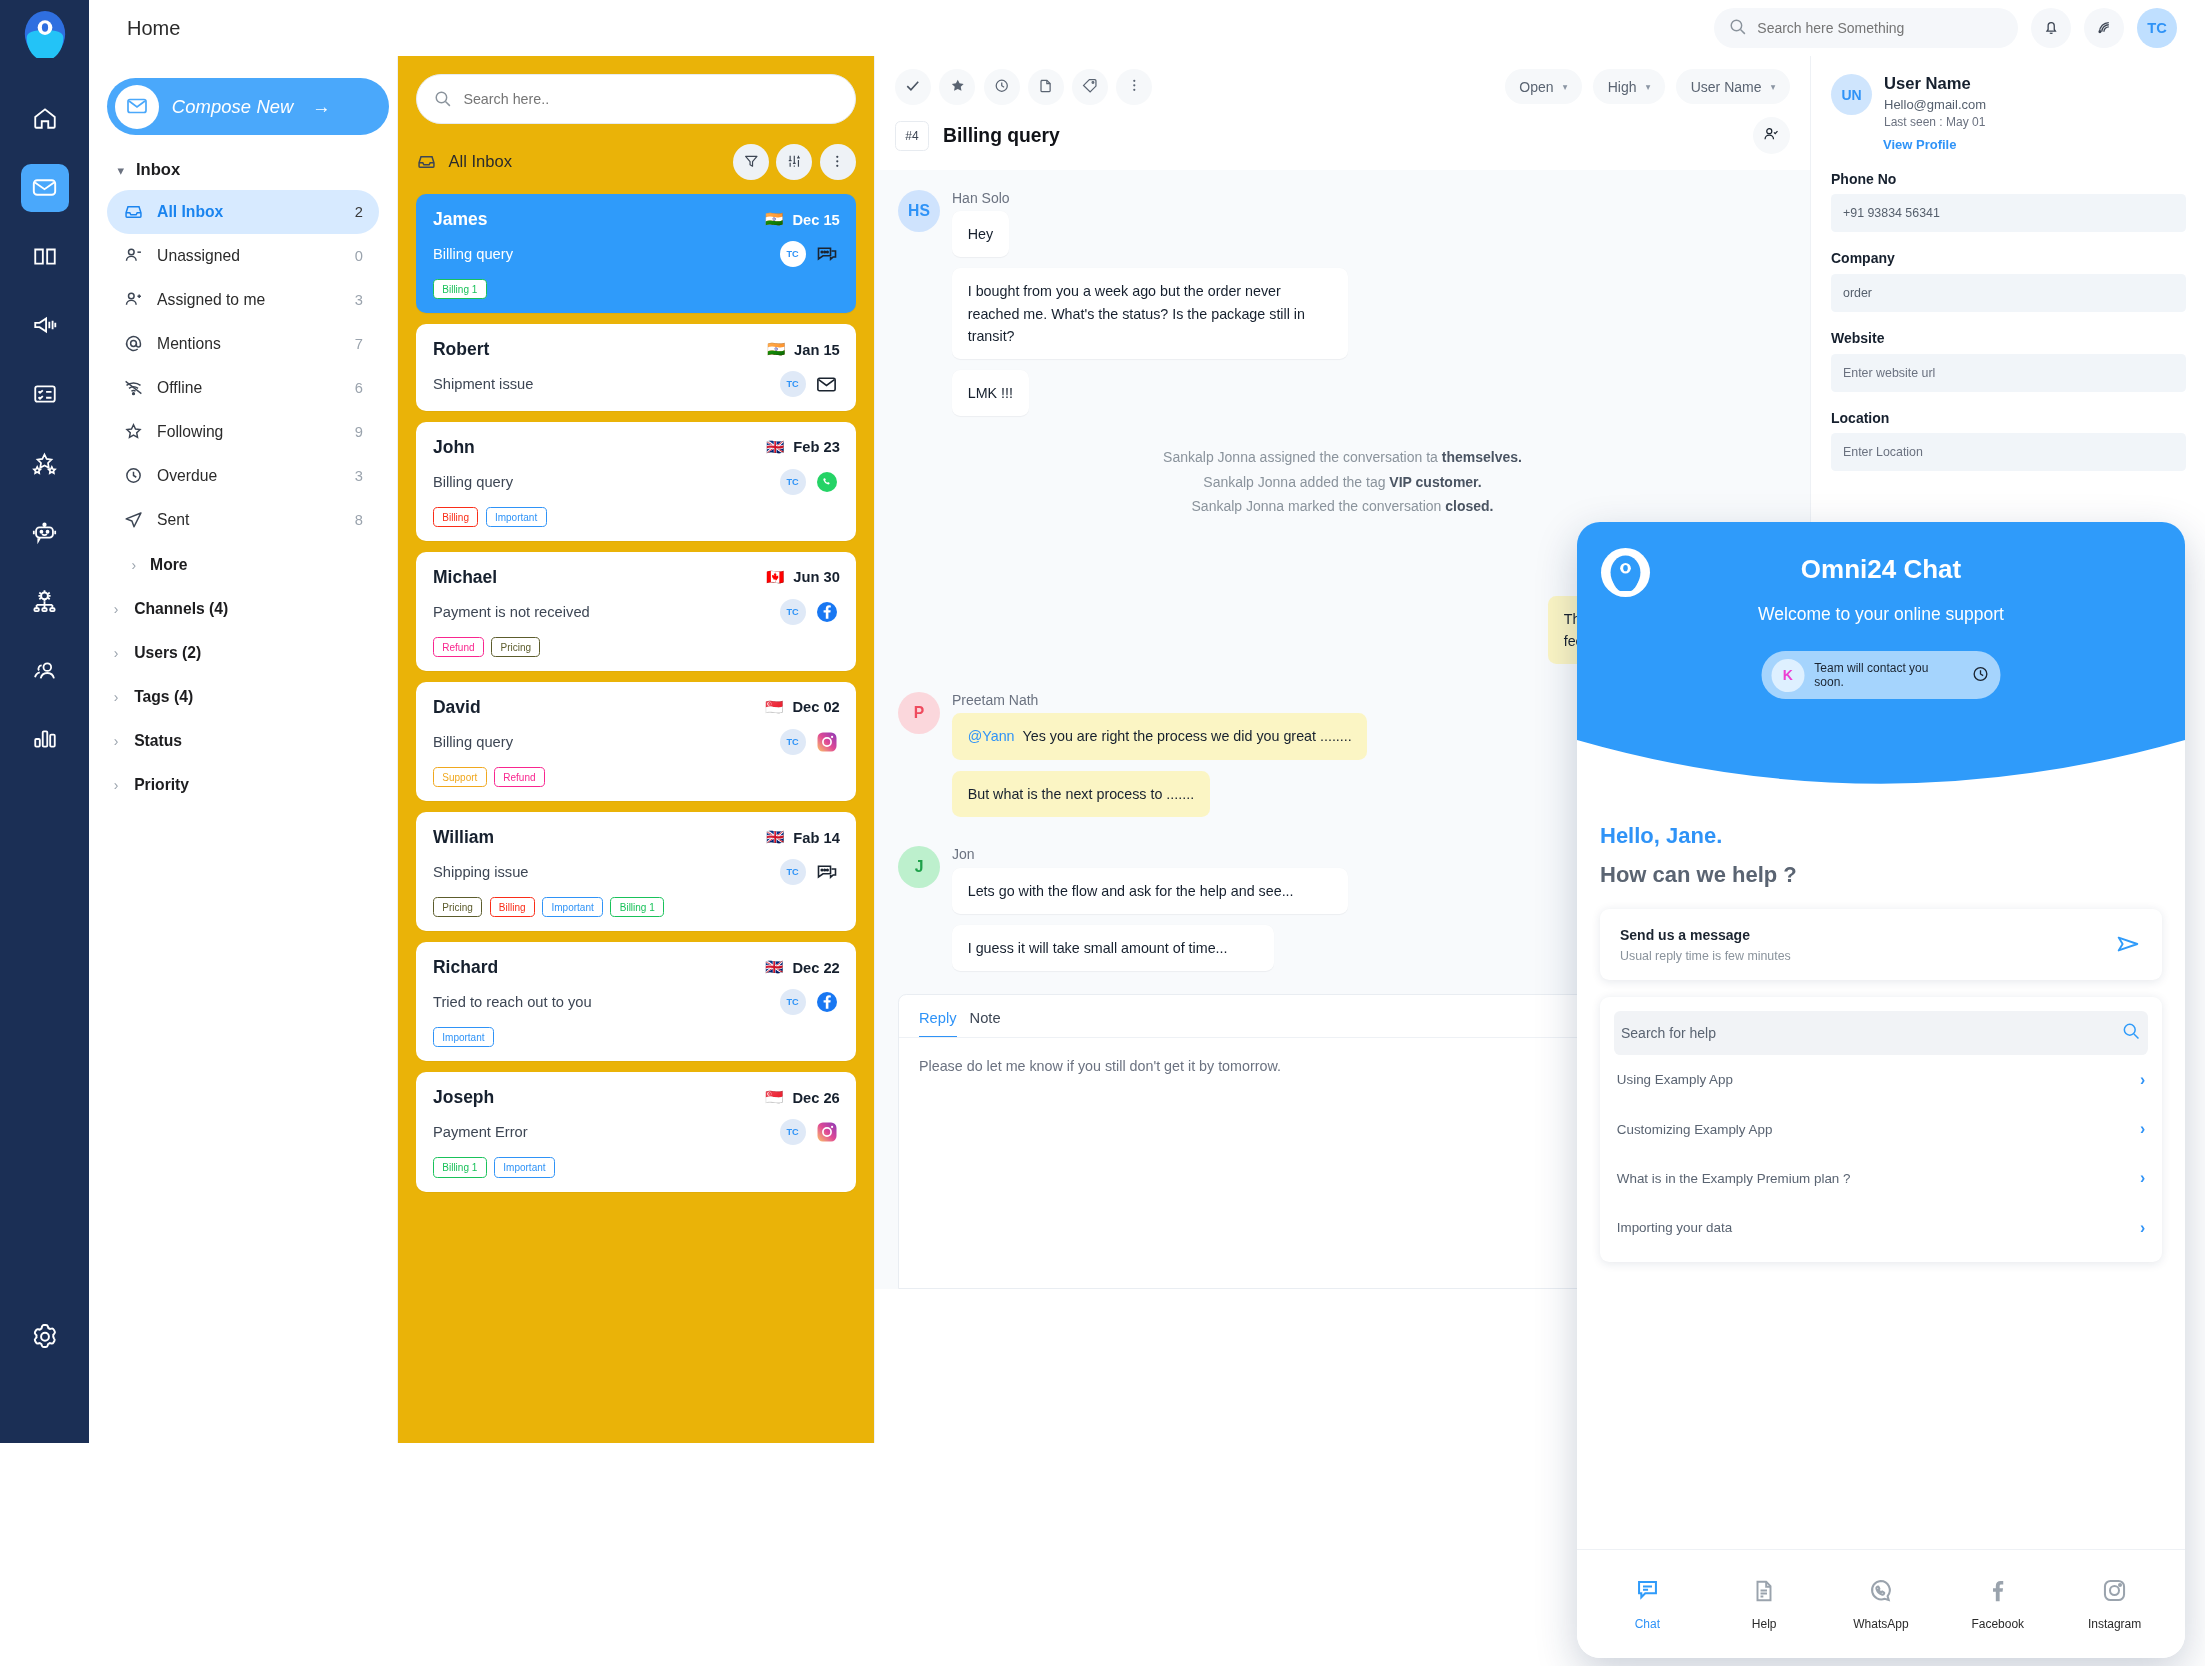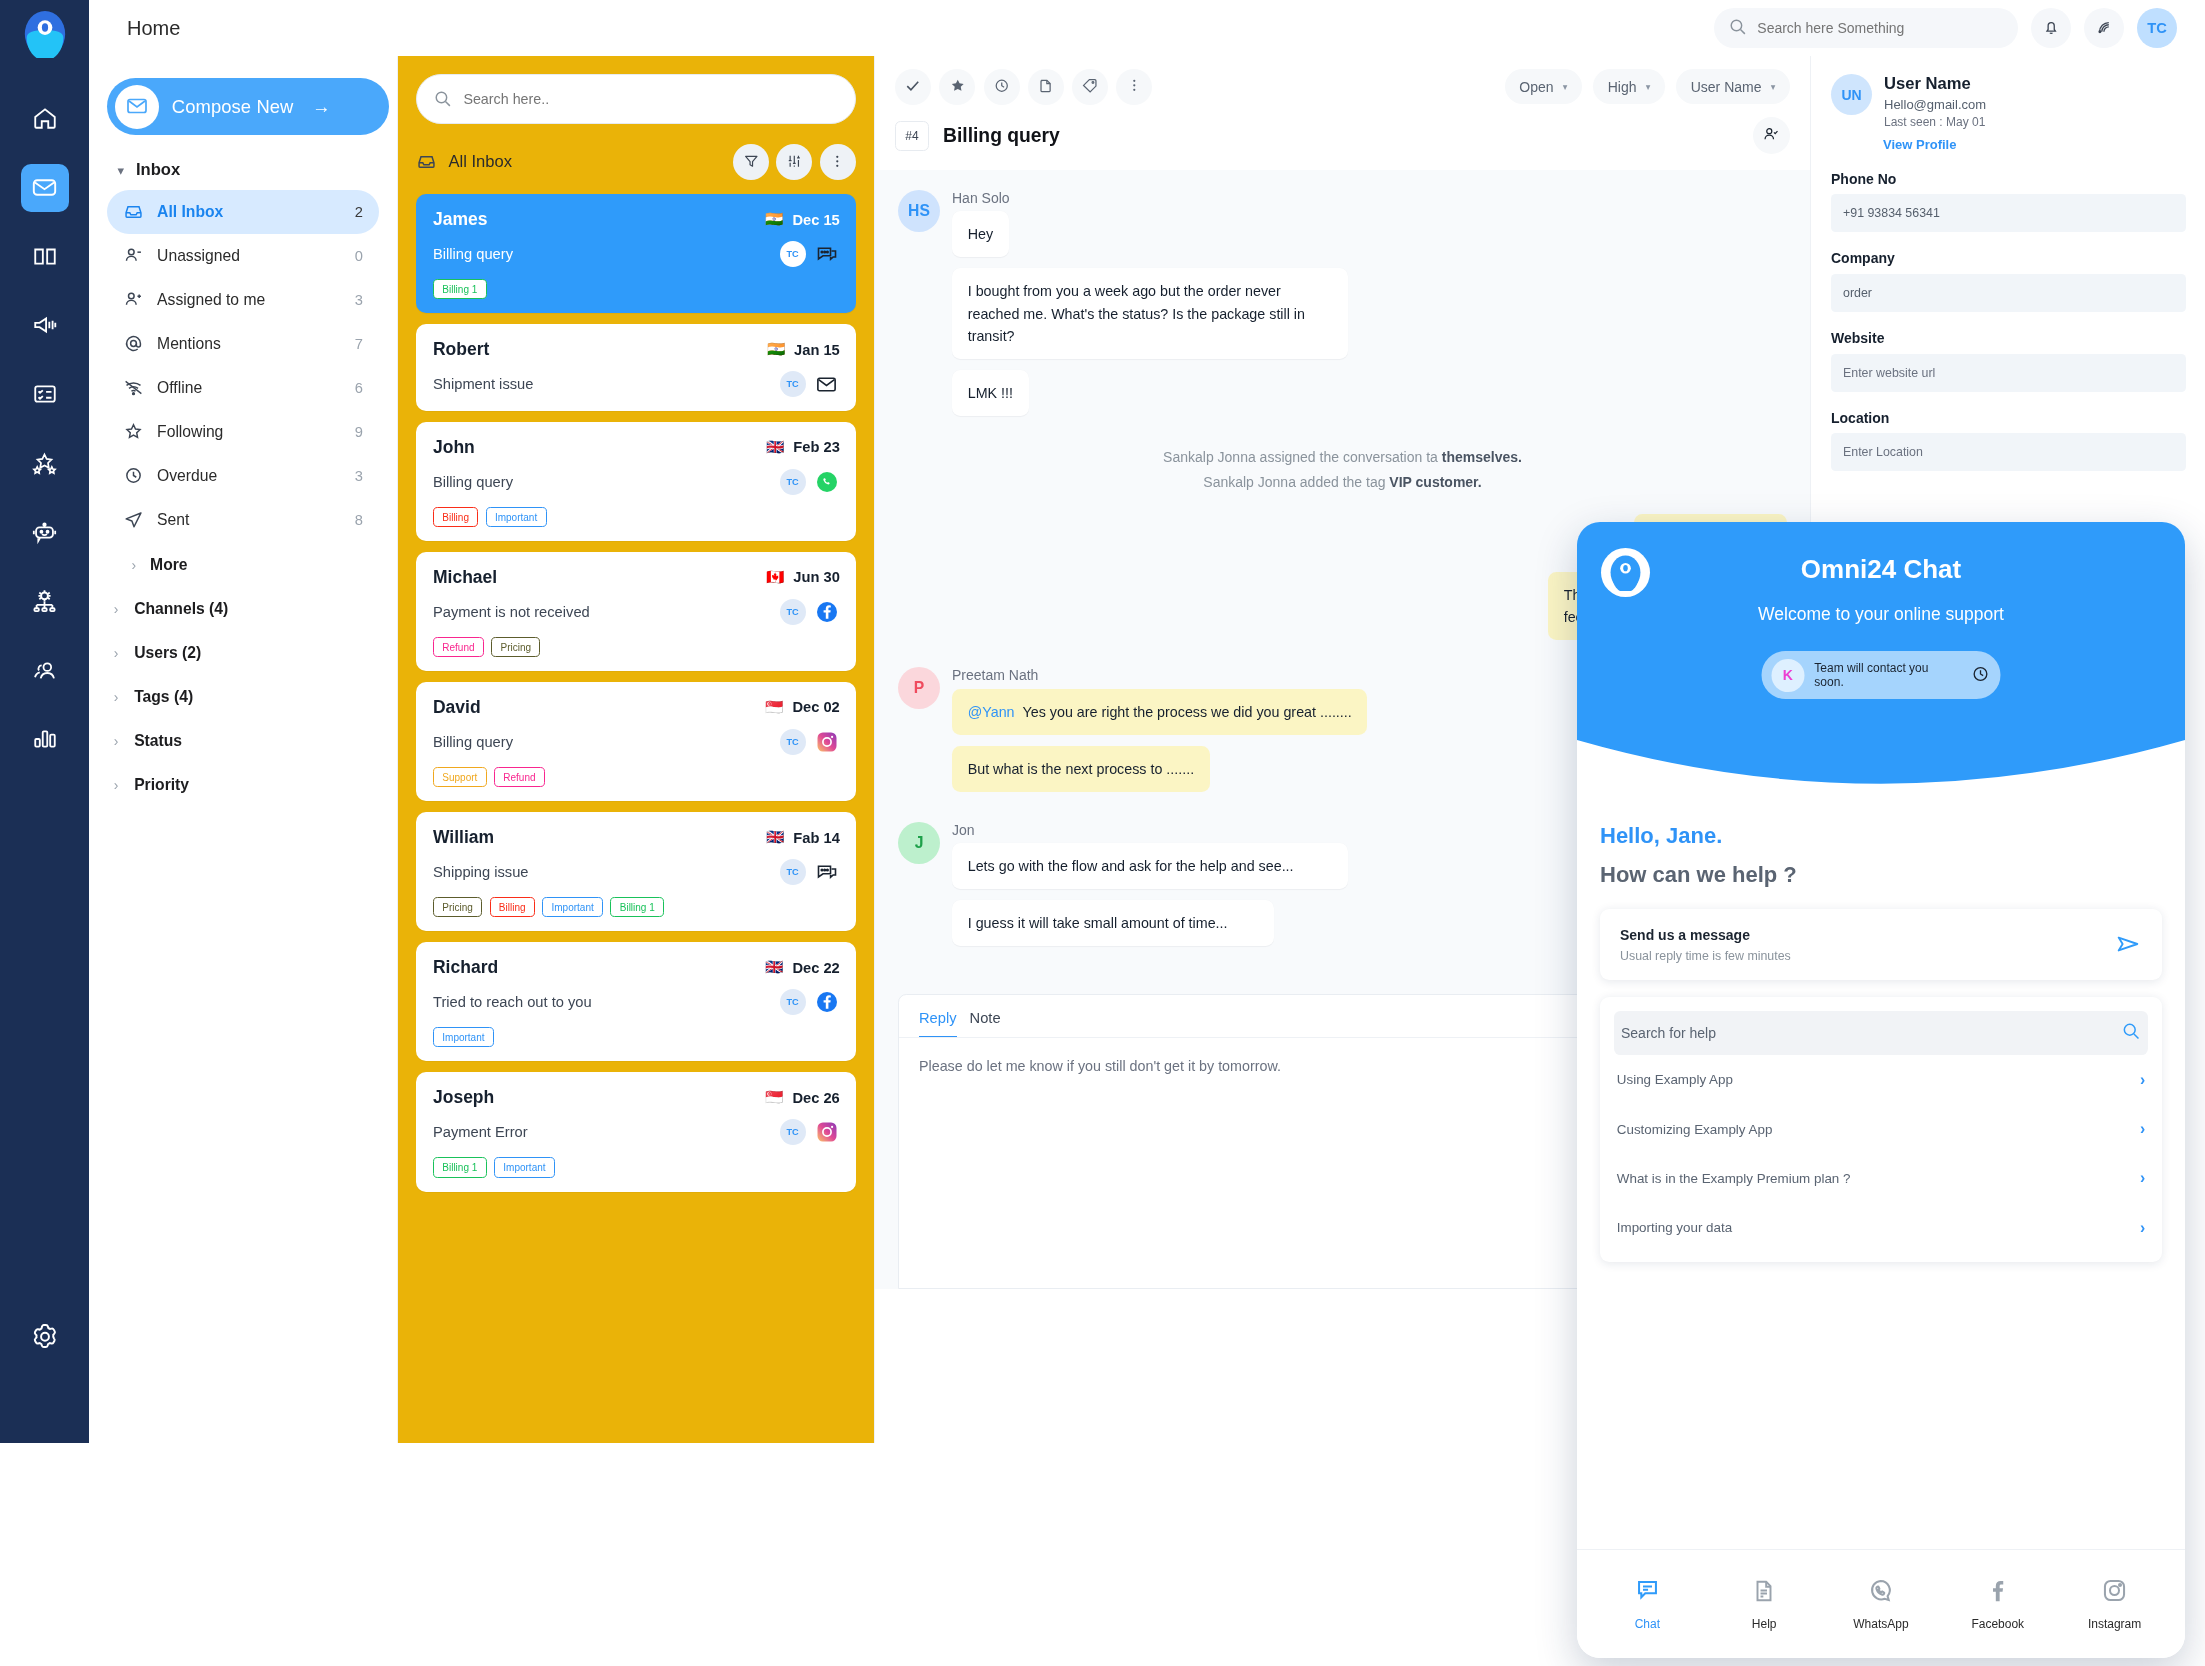--- a/index.html
+++ b/index.html
@@ -46,21 +46,21 @@
   
   .sidebar {
     position:absolute; left:89px; top:56px; width:309px; height:1387px;
     background:#fff; padding:22px 18.4px 0 18.4px; border-right:0.5px solid #eef1f5;
   }
   .compose-btn {
     width:282px; height:57px; border-radius:28.6px; background:#4aa8fb;
     display:flex; align-items:center; padding-left:7.4px; gap:13px; border:none; cursor:pointer;
   }
   .compose-circle { width:44px; height:44px; border-radius:50%; background:#fff; display:flex; align-items:center; justify-content:center; }
-  .compose-label { color:#fff; font-size:18.4px; font-weight:500; letter-spacing:0.1px; }
+  .compose-label { color:#fff; font-size:18.4px; font-weight:500; letter-spacing:0.1px;font-style:italic; }
   .compose-arrow { color:#fff; font-size:18.4px; margin-left:5.5px; }
 
   .sec-header { display:flex; align-items:center; gap:12px; margin:25px 0 10px 10px; }
   .sec-header .caret { color:#6b7280; font-size:13px; }
   .sec-header .sec-title { font-size:16.6px; font-weight:700; color:#1d1d1f; }
 
   .nav-item {
     display:flex; align-items:center; height:44px; border-radius:22px; padding:0 15.7px 0 15.7px;
     gap:13px; cursor:pointer;
   }
@@ -773,20 +773,21 @@
             <div class="bub-wrap"><div class="bubble">Hey</div></div>
             <div class="bub-wrap"><div class="bubble" style="max-width:396px;">I bought from you a week ago but the order never reached me. What's the status? Is the package still in transit?</div></div>
             <div class="bub-wrap"><div class="bubble">LMK !!!</div></div>
           </div>
         </div>
       </div>
 
       <div class="system">
         <div><span>Sankalp Jonna assigned the conversation ta </span><b>themselves.</b></div>
         <div><span>Sankalp Jonna added the tag </span><b>VIP customer.</b></div>
+        <div><span>Sankalp Jonna marked the conversation </span><b>closed.</b></div>
       </div>
 
       <div class="out-col" style="margin-top:20px;">
         <div class="bub-wrap"><div class="bubble note"><span class="mention">Yann</span>&nbsp;&nbsp;<span>Ple follow up</span></div></div>
         <div class="bub-wrap"><div class="bubble note" style="max-width:239px;"><span>This is really important feedback, send to sales.</span></div></div>
       </div>
 
       <div class="msg-group" style="margin-top:16.6px;">
         <div class="mg-head">
           <div class="mg-av" style="background:#fbd7dc;color:#ef4b5e;">P</div>

